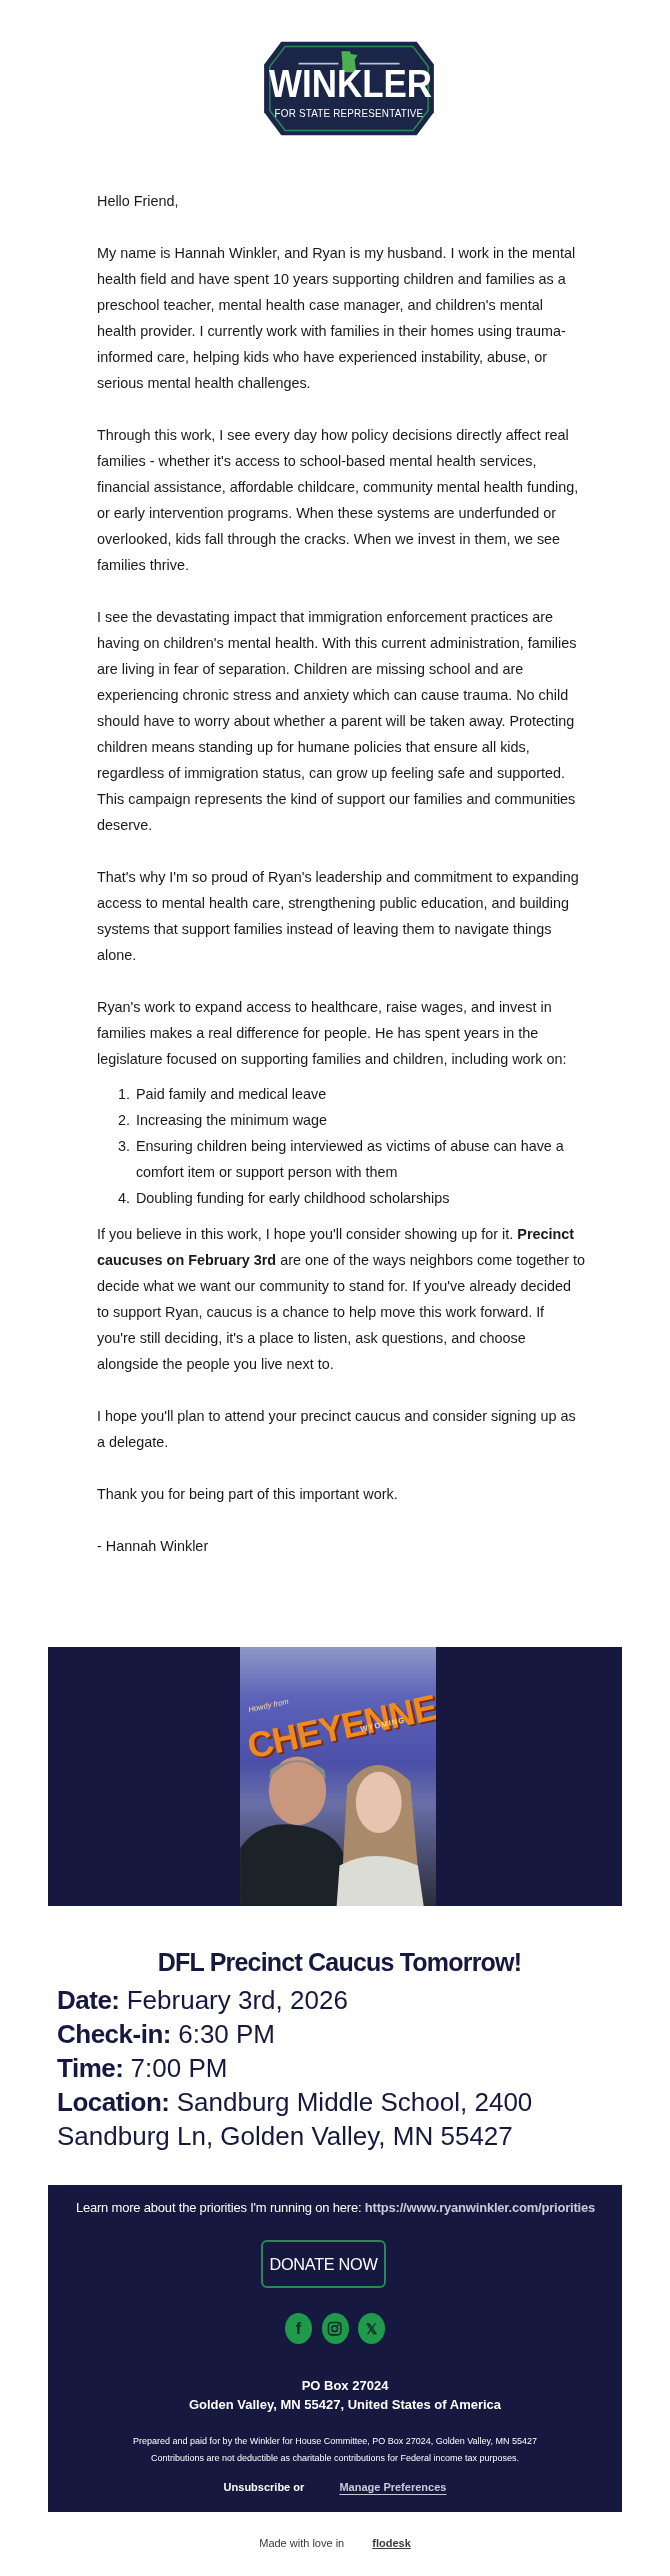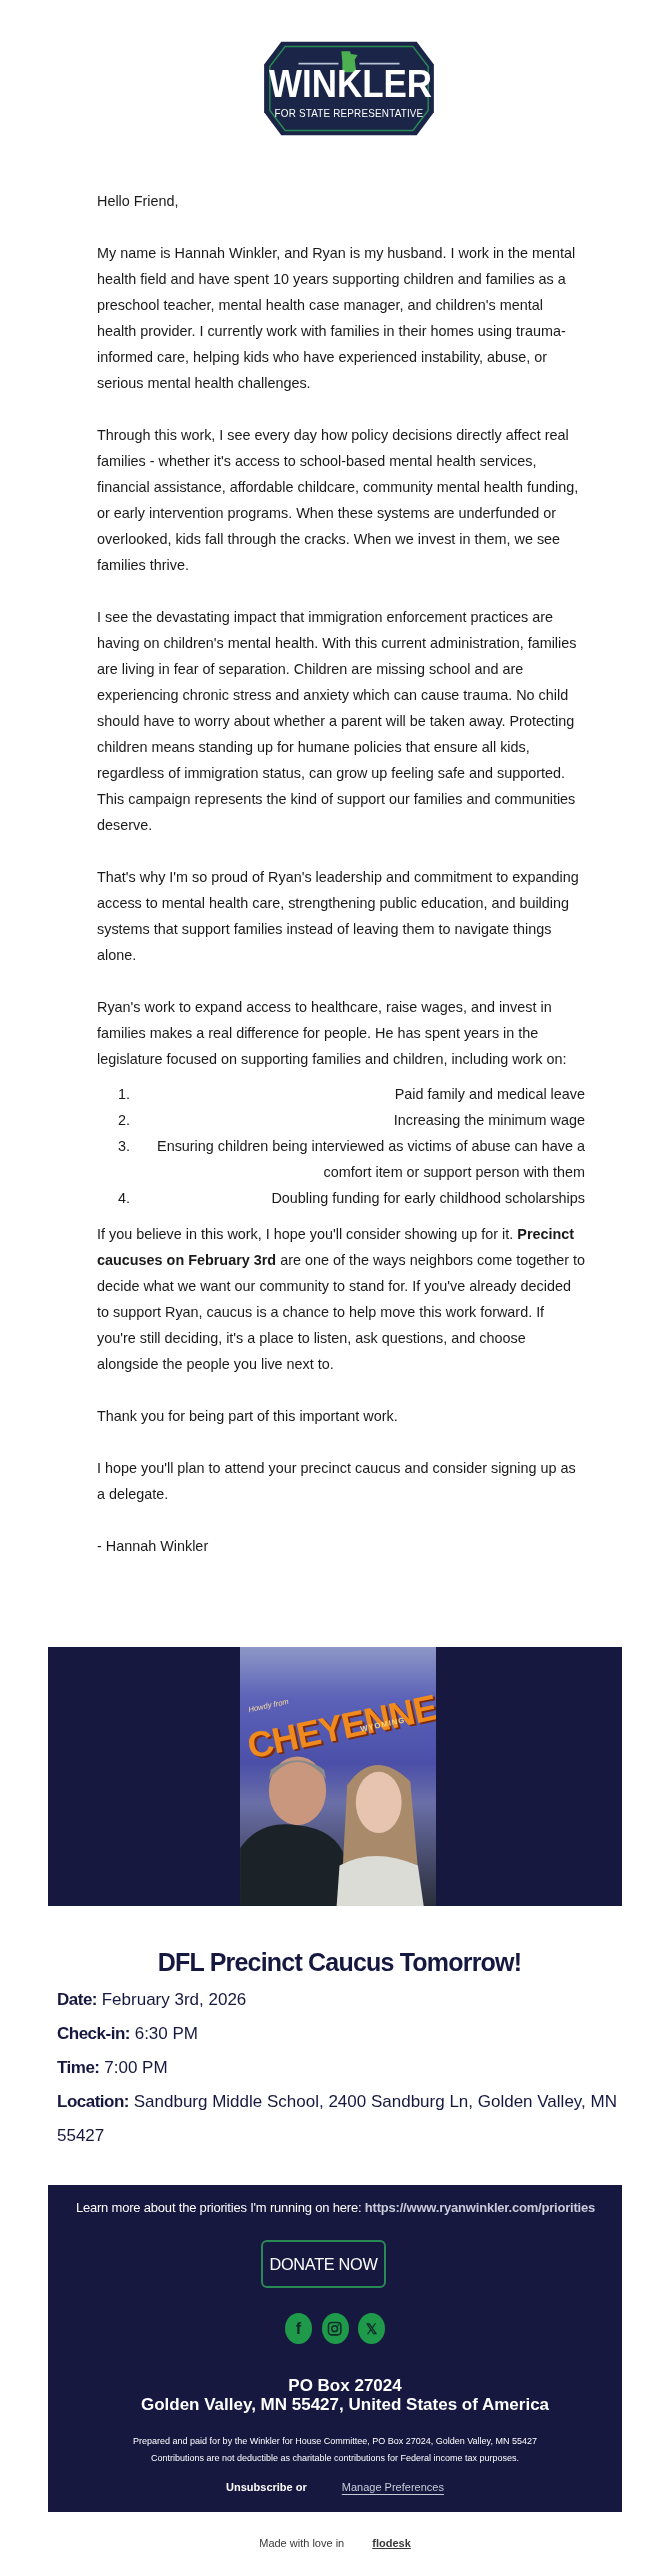--- a/index.html
+++ b/index.html
@@ -8,47 +8,47 @@
 
   .logo-wrap { position: absolute; left: 0; top: 36px; width: 670px; height: 105px; display: flex; justify-content: center; padding-left: 28px; }
   .logo { position: relative; width: 174px; height: 103px; }
   .logo svg { position: absolute; left: 0; top: 0; }
   .logo-name { position: absolute; left: 0; right: 0; top: 27px; text-align: center; color: #fff; font-weight: bold; font-size: 38px; letter-spacing: 0px; font-family: "Liberation Sans", sans-serif; transform: scaleX(0.92); }
   .logo-sub { position: absolute; left: 0; right: 0; top: 71px; text-align: center; color: #fff; font-size: 11px; letter-spacing: 0.2px; transform: scaleX(0.9); }
 
   .letter { position: absolute; left: 97px; top: 188px; width: 488px; font-size: 14.4px; line-height: 26px; color: #1a1a1a; }
   .letter p { margin-bottom: 26px; }
   .letter ol { margin: -9.6px 0 9.6px 0; padding-left: 37px; }
-  .letter ol li { padding-left: 1.9px; text-align: right; }
+  .letter ol li { padding-left: 1.9px; }
   .letter b { font-weight: bold; }
 
   .photo-panel { position: absolute; left: 48px; top: 1647px; width: 574px; height: 259px; background: #161840; }
   .photo { position: absolute; left: 192px; top: 0; width: 196px; height: 259px; overflow: hidden;
            background: linear-gradient(180deg, #8e98c6 0%, #5b62b8 20%, #4b4fa8 45%, #6a6fa8 60%, #2a2e3a 100%); }
   .photo .mural { position: absolute; left: 5.7px; top: 59px; font-weight: bold; font-size: 36px; color: #f08a1c; letter-spacing: -1px; transform: rotate(-12deg); text-shadow: 1.9px 1.9px 0 #7a2a10; }
   .photo .mural-small { position: absolute; left: 7.7px; top: 54px; font-size: 7.7px; color: #f6d9a0; font-style: italic; transform: rotate(-12deg); }
   .photo .wyoming { position: absolute; left: 120px; top: 73px; font-size: 7.7px; color: #f7d37a; font-weight: bold; transform: rotate(-12deg); letter-spacing: 1px; }
   .photo .man { position: absolute; left: 0; top: 96px; width: 115px; height: 172px; }
   .photo .woman { position: absolute; left: 86px; top: 100px; width: 115px; height: 172px; }
 
   .caucus { position: absolute; left: 57px; top: 1943px; width: 565px; color: #161840; }
   .caucus h2 { text-align: center; font-size: 25px; font-weight: bold; letter-spacing: -0.8px; line-height: 38px; margin-bottom: 1.9px; }
-  .caucus .row { font-size: 17px; line-height: 34px; color: #161840; }
+  .caucus .row { font-size: 26px; line-height: 34px; color: #161840; }
   .caucus .row b { font-weight: bold; letter-spacing: -0.5px; }
 
   .footer { position: absolute; left: 48px; top: 2185px; width: 574px; height: 327px; background: #161840; color: #ffffff; text-align: center; }
   .learn { position: absolute; left: 1px; right: 0; top: 15.3px; font-size: 13px; letter-spacing: -0.2px; }
   .learn a { color: #c9cbd8; font-weight: bold; text-decoration: none; }
   .donate { position: absolute; left: 213px; top: 55px; width: 125px; height: 48px; border: 2.9px solid #2a8a55; border-radius: 6px; color: #fff; font-size: 16.3px; display: flex; align-items: center; justify-content: center; letter-spacing: -0.3px; }
   .socials { position: absolute; left: 0; right: 0; top: 128px; display: flex; justify-content: center; gap: 9.6px; }
   .social { width: 27px; height: 31px; border-radius: 50%; background: #1e9a4a; display: flex; align-items: center; justify-content: center; color: #0f2a2a; font-weight: bold; font-size: 16.3px; }
-  .addr { position: absolute; left: 0; right: 0; top: 191px; font-size: 17px; font-weight: bold; line-height: 19px; padding-left: 20px; }
+  .addr { position: absolute; left: 0; right: 0; top: 191px; font-size: 13px; font-weight: bold; line-height: 19px; padding-left: 20px; }
   .legal { position: absolute; left: 0; right: 0; top: 248px; font-size: 9px; line-height: 17px; }
   .unsub { position: absolute; left: 0; right: 0; top: 296px; font-size: 11px; font-weight: bold; }
-  .unsub a { color: #c9cbd8; font-weight: normal; text-decoration: underline; text-underline-offset: 2.9px; margin-left: 32px; }
+  .unsub a { color: #c9cbd8; font-weight: bold; text-decoration: underline; text-underline-offset: 2.9px; margin-left: 32px; }
 
   .madewith { position: absolute; left: 0; width: 670px; top: 2537px; text-align: center; font-size: 11px; color: #3a3a3a; }
   .madewith a { color: #3a3a3a; font-weight: bold; text-decoration: underline; padding-left: 25px; }
 </style>
 </head>
 <body>
 
 <div class="logo-wrap">
   <div class="logo">
     <svg width="174" height="103" viewBox="0 0 182 108">
@@ -70,22 +70,22 @@
   <p>I see the devastating impact that immigration enforcement practices are having on children's mental health. With this current administration, families are living in fear of separation. Children are missing school and are experiencing chronic stress and anxiety which can cause trauma. No child should have to worry about whether a parent will be taken away. Protecting children means standing up for humane policies that ensure all kids, regardless of immigration status, can grow up feeling safe and supported. This campaign represents the kind of support our families and communities deserve.</p>
   <p>That's why I'm so proud of Ryan's leadership and commitment to expanding access to mental health care, strengthening public education, and building systems that support families instead of leaving them to navigate things alone.</p>
   <p style="margin-bottom:19px;">Ryan's work to expand access to healthcare, raise wages, and invest in families makes a real difference for people. He has spent years in the legislature focused on supporting families and children, including work on:</p>
   <ol>
     <li>Paid family and medical leave</li>
     <li>Increasing the minimum wage</li>
     <li>Ensuring children being interviewed as victims of abuse can have a comfort item or support person with them</li>
     <li>Doubling funding for early childhood scholarships</li>
   </ol>
   <p><span>If you believe in this work, I hope you'll consider showing up for it. </span><b>Precinct caucuses on February 3rd</b><span> are one of the ways neighbors come together to decide what we want our community to stand for. If you've already decided to support Ryan, caucus is a chance to help move this work forward. If you're still deciding, it's a place to listen, ask questions, and choose alongside the people you live next to.</span></p>
+  <p>I hope you'll plan to attend your precinct caucus and consider signing up as a delegate.</p>
   <p>Thank you for being part of this important work.</p>
-  <p>I hope you'll plan to attend your precinct caucus and consider signing up as a delegate.</p>
   <p>- Hannah Winkler</p>
 </div>
 
 <div class="photo-panel">
   <div class="photo">
     <div class="mural-small">Howdy from</div>
     <div class="mural">CHEYENNE</div>
     <div class="wyoming">WYOMING</div>
     <svg class="man" viewBox="0 0 120 180">
       <ellipse cx="60" cy="50" rx="30" ry="36" fill="#c9967e"></ellipse>

